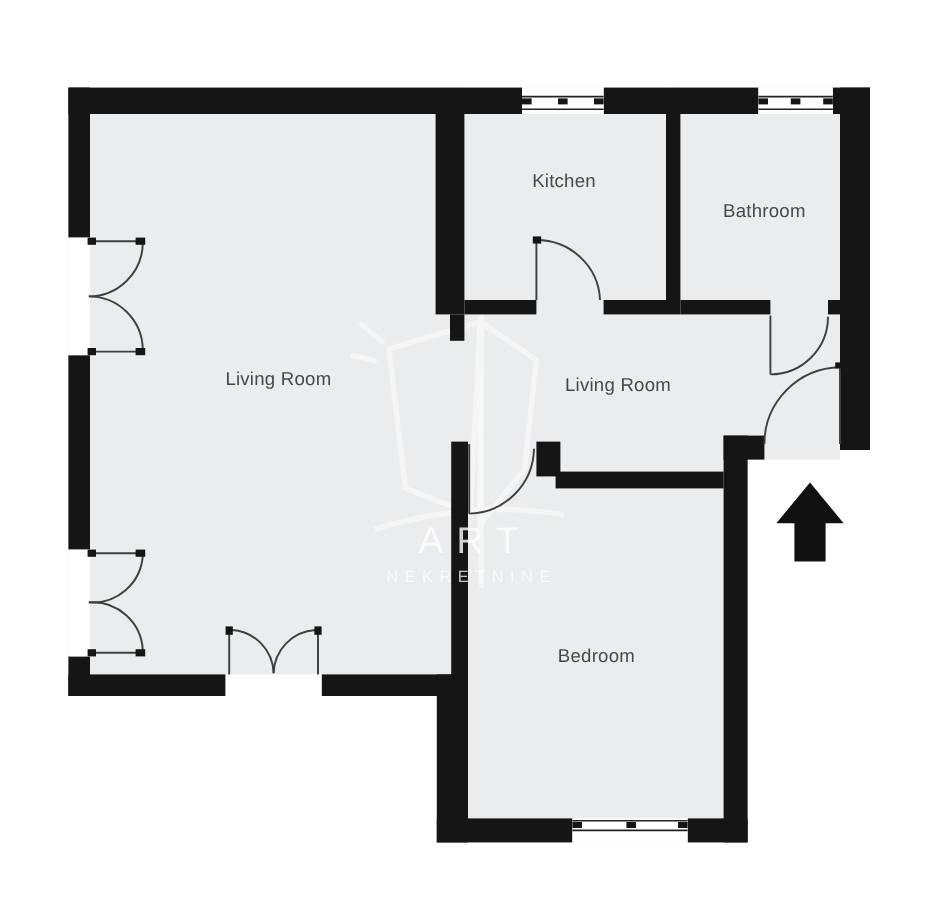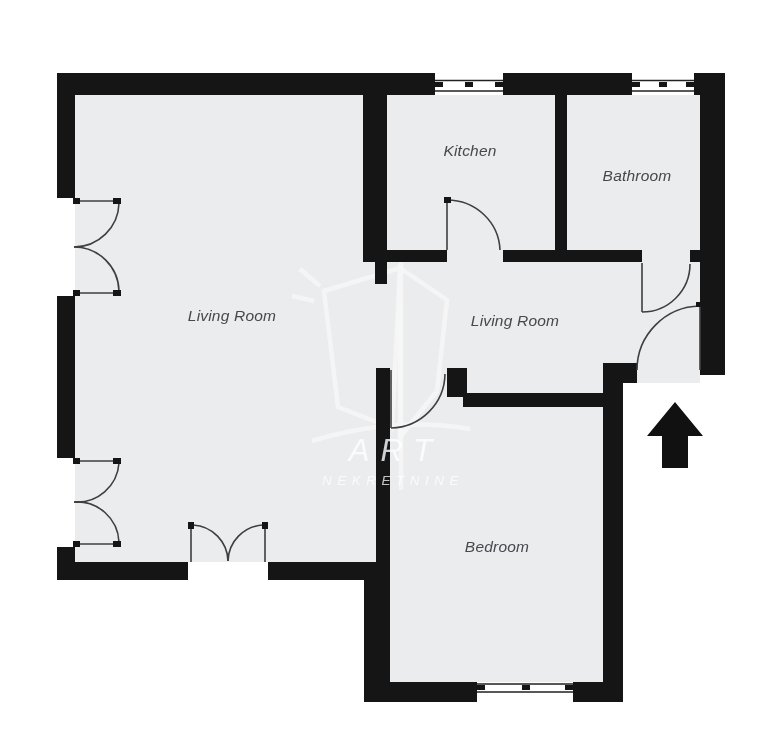--- a/index.html
+++ b/index.html
@@ -1,17 +1,17 @@
 <!DOCTYPE html>
 <html><head>
 <meta charset="utf-8">
 <style>
   html,body{margin:0;padding:0;background:#ffffff;}
   .stage{position:relative;width:775px;height:750px;background:#ffffff;overflow:hidden;
-         font-family:"Liberation Sans", sans-serif;font-style:italic;}
+         font-family:"Liberation Sans", sans-serif;}
   svg{display:block}
   text.room-label{font-family:"Liberation Sans", sans-serif;font-size:15.5px;letter-spacing:.2px;}
   text.wm-big{font-family:"Liberation Sans", sans-serif;font-size:31px;letter-spacing:11px;font-weight:400;}
   text.wm-small{font-family:"Liberation Sans", sans-serif;font-size:13.5px;letter-spacing:5.5px;font-weight:400;}
 </style>
 </head>
 <body>
 
 <div class="stage">
 <svg width="775" height="750" viewBox="0 0 775 750">

